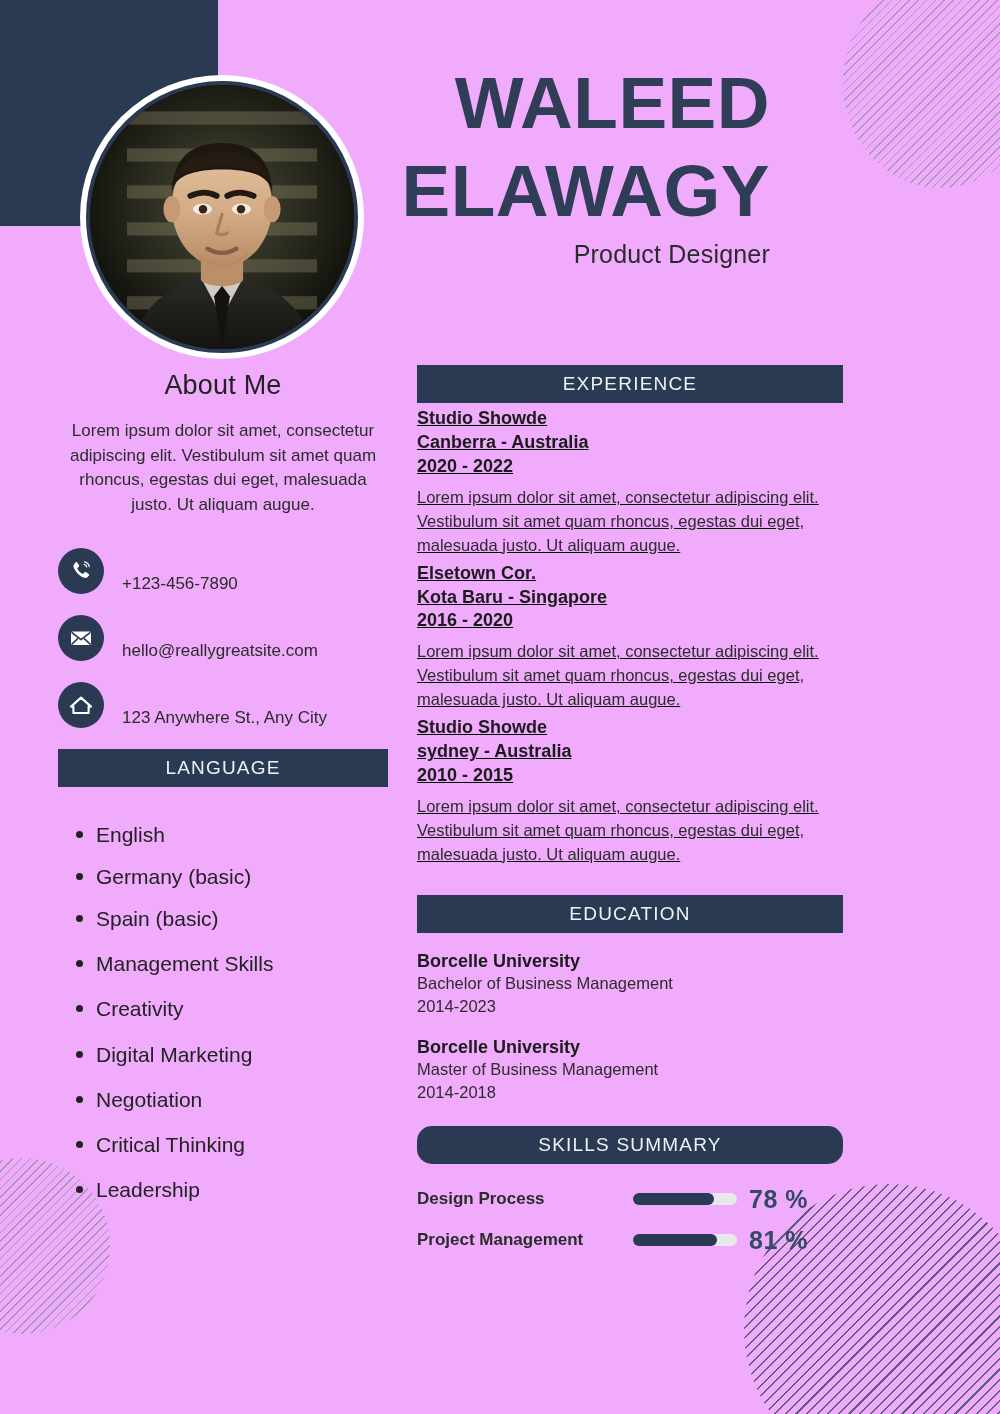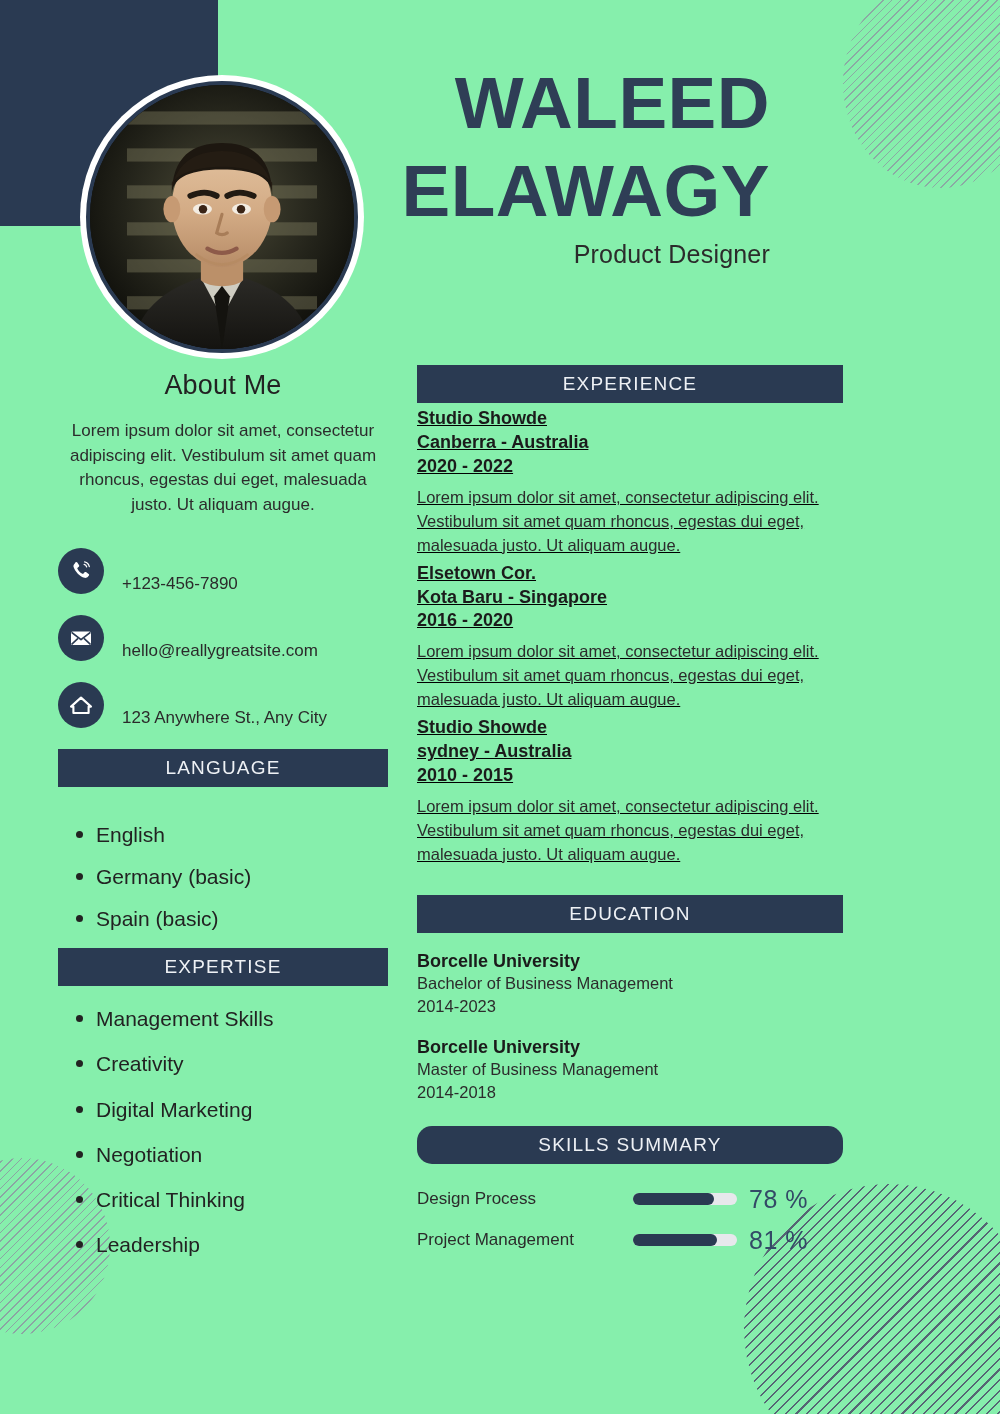--- a/index.html
+++ b/index.html
@@ -6,21 +6,21 @@
 
   html, body {
     width:1000px; height:1414px;
     background:#ffffff;
     font-family:"Liberation Sans", sans-serif;
   }
 
   #page {
     position:relative;
     width:1000px; height:1414px;
-    background:#86efac;
+    background:#f0abfc;
     overflow:hidden;
   }
 
   
   .deco-rect {
     position:absolute; left:0; top:0;
     width:218px; height:226px;
     background:#2a3a52;
   }
 
@@ -203,21 +203,21 @@
   }
 
   .edu-item { margin-top:18px; }
   .edu-school {
     font-size:18px; font-weight:bold; color:#1b1b1b;
   }
   .edu-degree, .edu-years {
     font-size:16.5px; color:#2c2c2c; line-height:1.42;
   }
 
-  .skills { margin-top:22px; }
+  .skills { margin-top:22px;font-weight:bold; }
   .skill-row {
     display:flex;
     align-items:center;
     margin-bottom:15px;
     height:26px;
   }
   .skill-name {
     font-size:17px;
     color:#2b2b2b;
     width:216px;
@@ -369,23 +369,20 @@
 
     <div class="bar bar-left">
       <span>LANGUAGE</span>
     </div>
     <ul class="plain" id="language-list">
       <li><span>English</span></li>
       <li><span>Germany (basic)</span></li>
       <li><span>Spain (basic)</span></li>
     </ul>
 
-    <div class="bar bar-left">
-      <span>EXPERTISE</span>
-    </div>
     <ul class="plain" id="expertise-list">
       <li><span>Management Skills</span></li>
       <li><span>Creativity</span></li>
       <li><span>Digital Marketing</span></li>
       <li><span>Negotiation</span></li>
       <li><span>Critical Thinking</span></li>
       <li><span>Leadership</span></li>
     </ul>
 
   </div>

